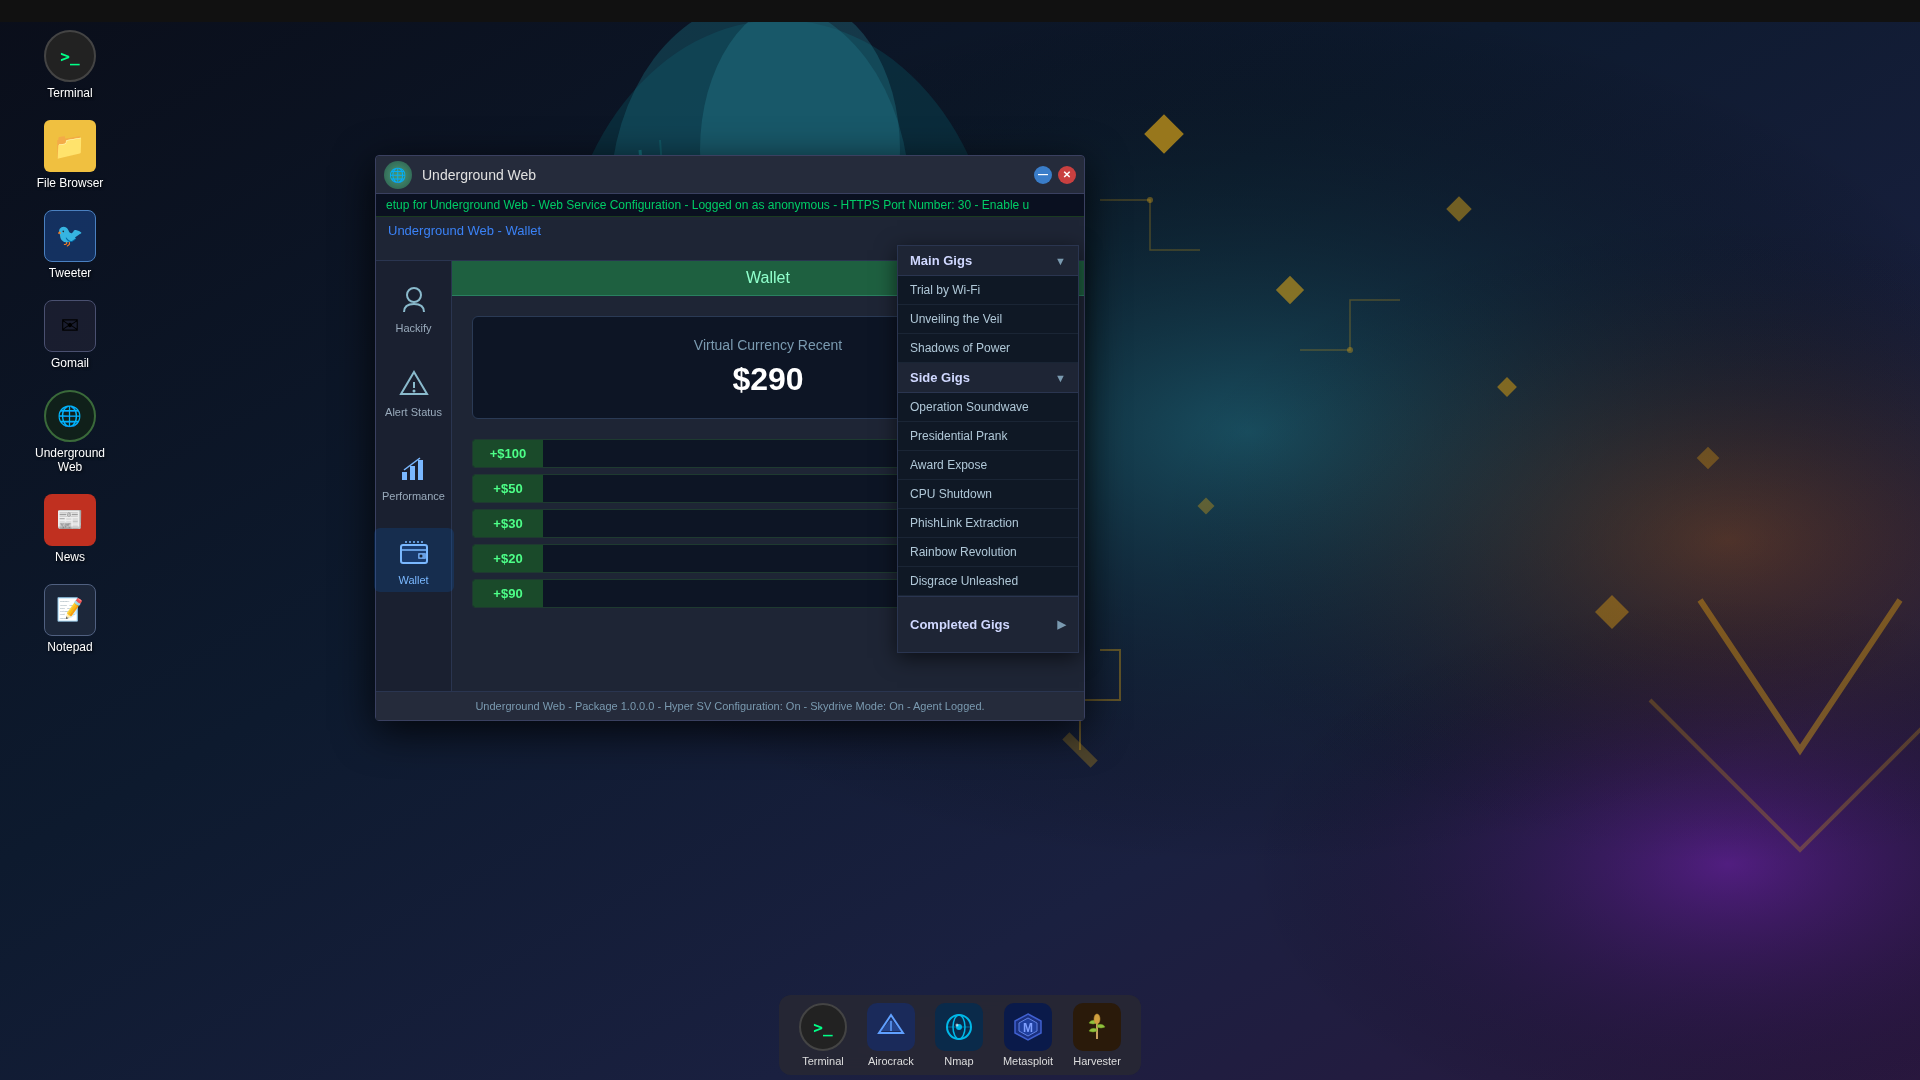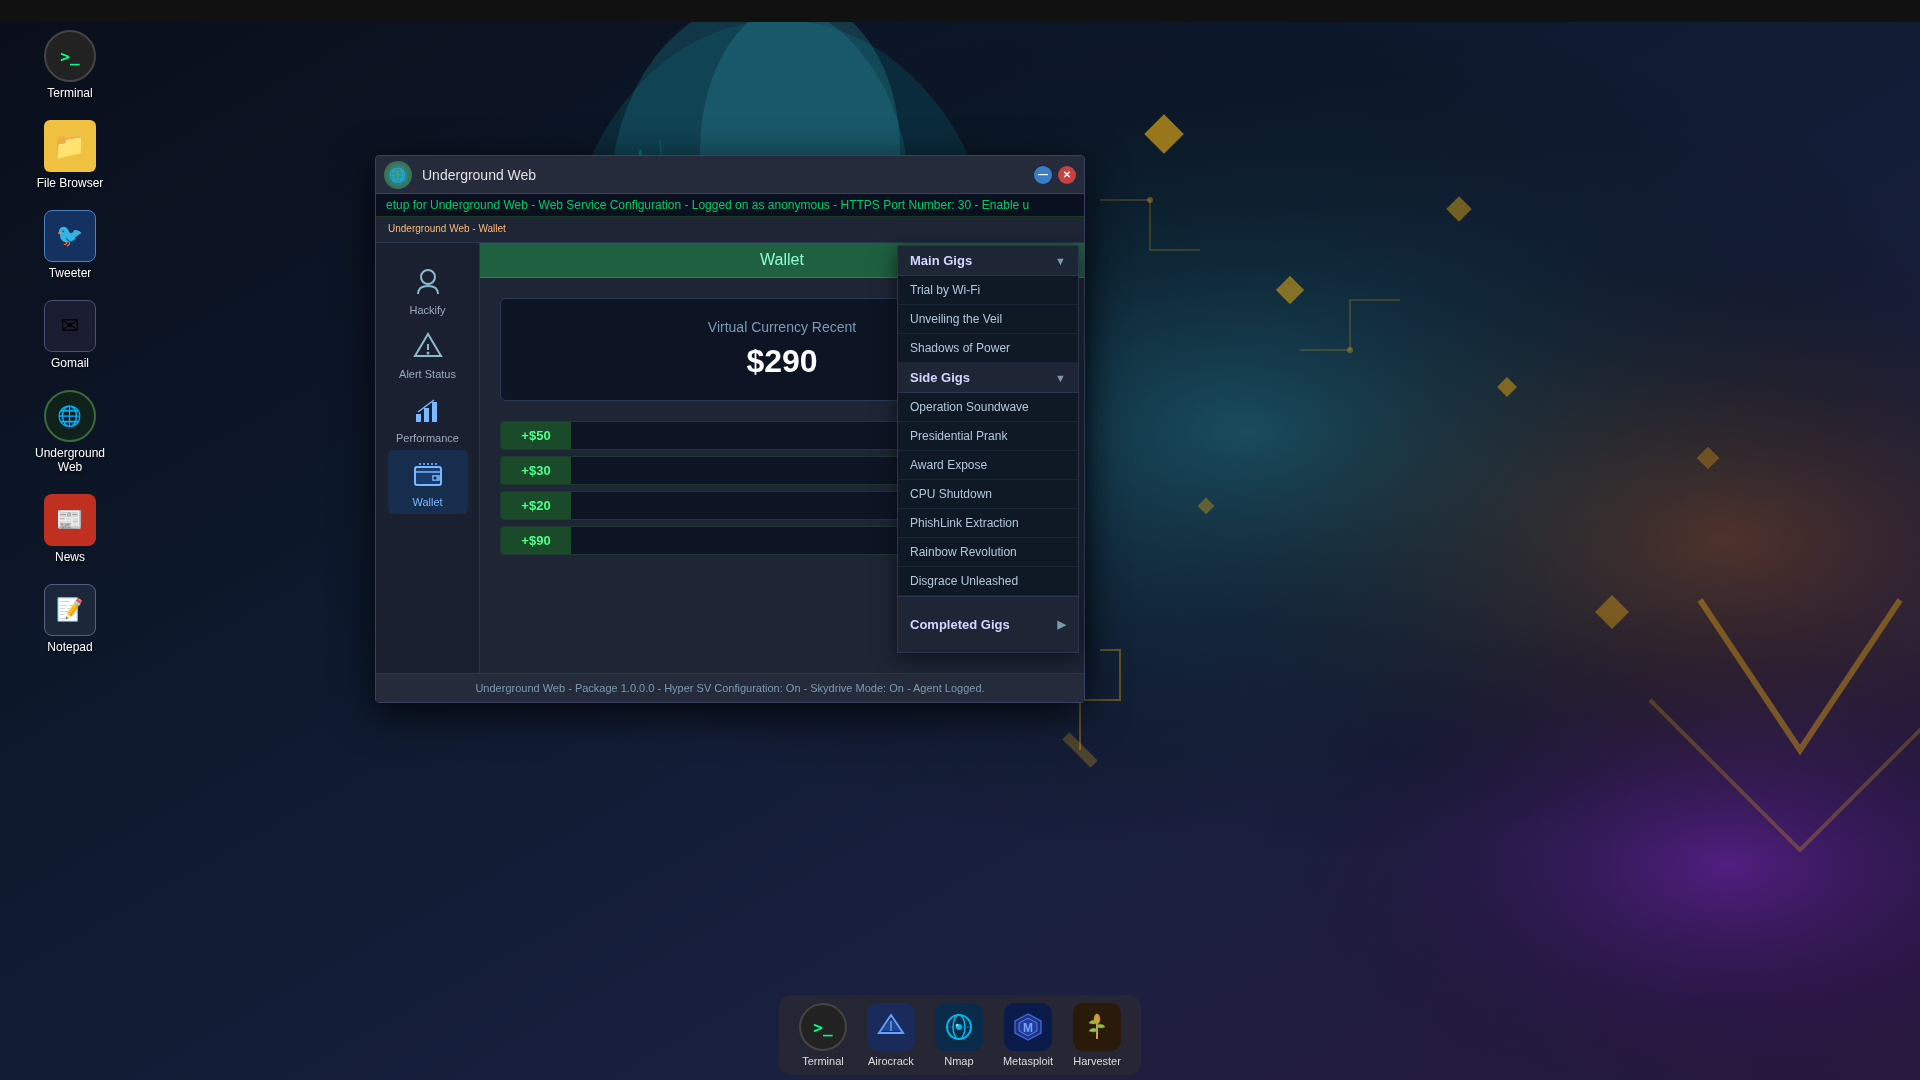--- a/index.html
+++ b/index.html
@@ -147,27 +147,28 @@
     }
 
     
     .window-content {
       display: flex;
       height: 430px;
     }
 
     
     .nav-sidebar {
-      width: 104px;
+      width: 76px;
       background: #1a2030;
       border-right: 1px solid #2a3550;
       display: flex;
       flex-direction: column;
       align-items: center;
       padding: 15px 5px;
+      gap: 20px;
     }
 
     .nav-item {
       display: flex;
       flex-direction: column;
       align-items: center;
       gap: 4px;
       cursor: pointer;
       padding: 6px;
       border-radius: 6px;
@@ -393,23 +394,23 @@
     .ticker-text { display: inline-block; animation: ticker 20s linear infinite; }
 
     
     .app-topbar {
       background: #1e2535;
       padding: 6px 12px 0 12px;
       border-bottom: 1px solid #2a3550;
     }
 
     .app-topbar-content {
-      color: #fdba74;
-      font-size: 10px;
-      padding-bottom: 8px;
+      color: #3b82f6;
+      font-size: 13px;
+      padding-bottom: 22px;
     }
   </style>
 </head>
 <body>
 
 <div class="desktop-bg">
 
   <svg style="position:absolute;top:0;left:0;width:100%;height:100%;" xmlns="http://www.w3.org/2000/svg">
 
     <defs>
@@ -606,20 +607,24 @@
       <div class="panel-header">Wallet</div>
       <div class="wallet-content">
 
         <div class="balance-card">
           <div class="balance-label">Virtual Currency Recent</div>
           <div class="balance-amount">$290</div>
         </div>
 
 
         <div class="transaction-row">
+          <div class="tx-amount">+$100</div>
+          <div class="tx-desc">Gig Payment</div>
+        </div>
+        <div class="transaction-row">
           <div class="tx-amount">+$50</div>
           <div class="tx-desc">Stolen Credit Card</div>
         </div>
         <div class="transaction-row">
           <div class="tx-amount">+$30</div>
           <div class="tx-desc">Seized Account</div>
         </div>
         <div class="transaction-row">
           <div class="tx-amount">+$20</div>
           <div class="tx-desc">Gig Payment</div>

